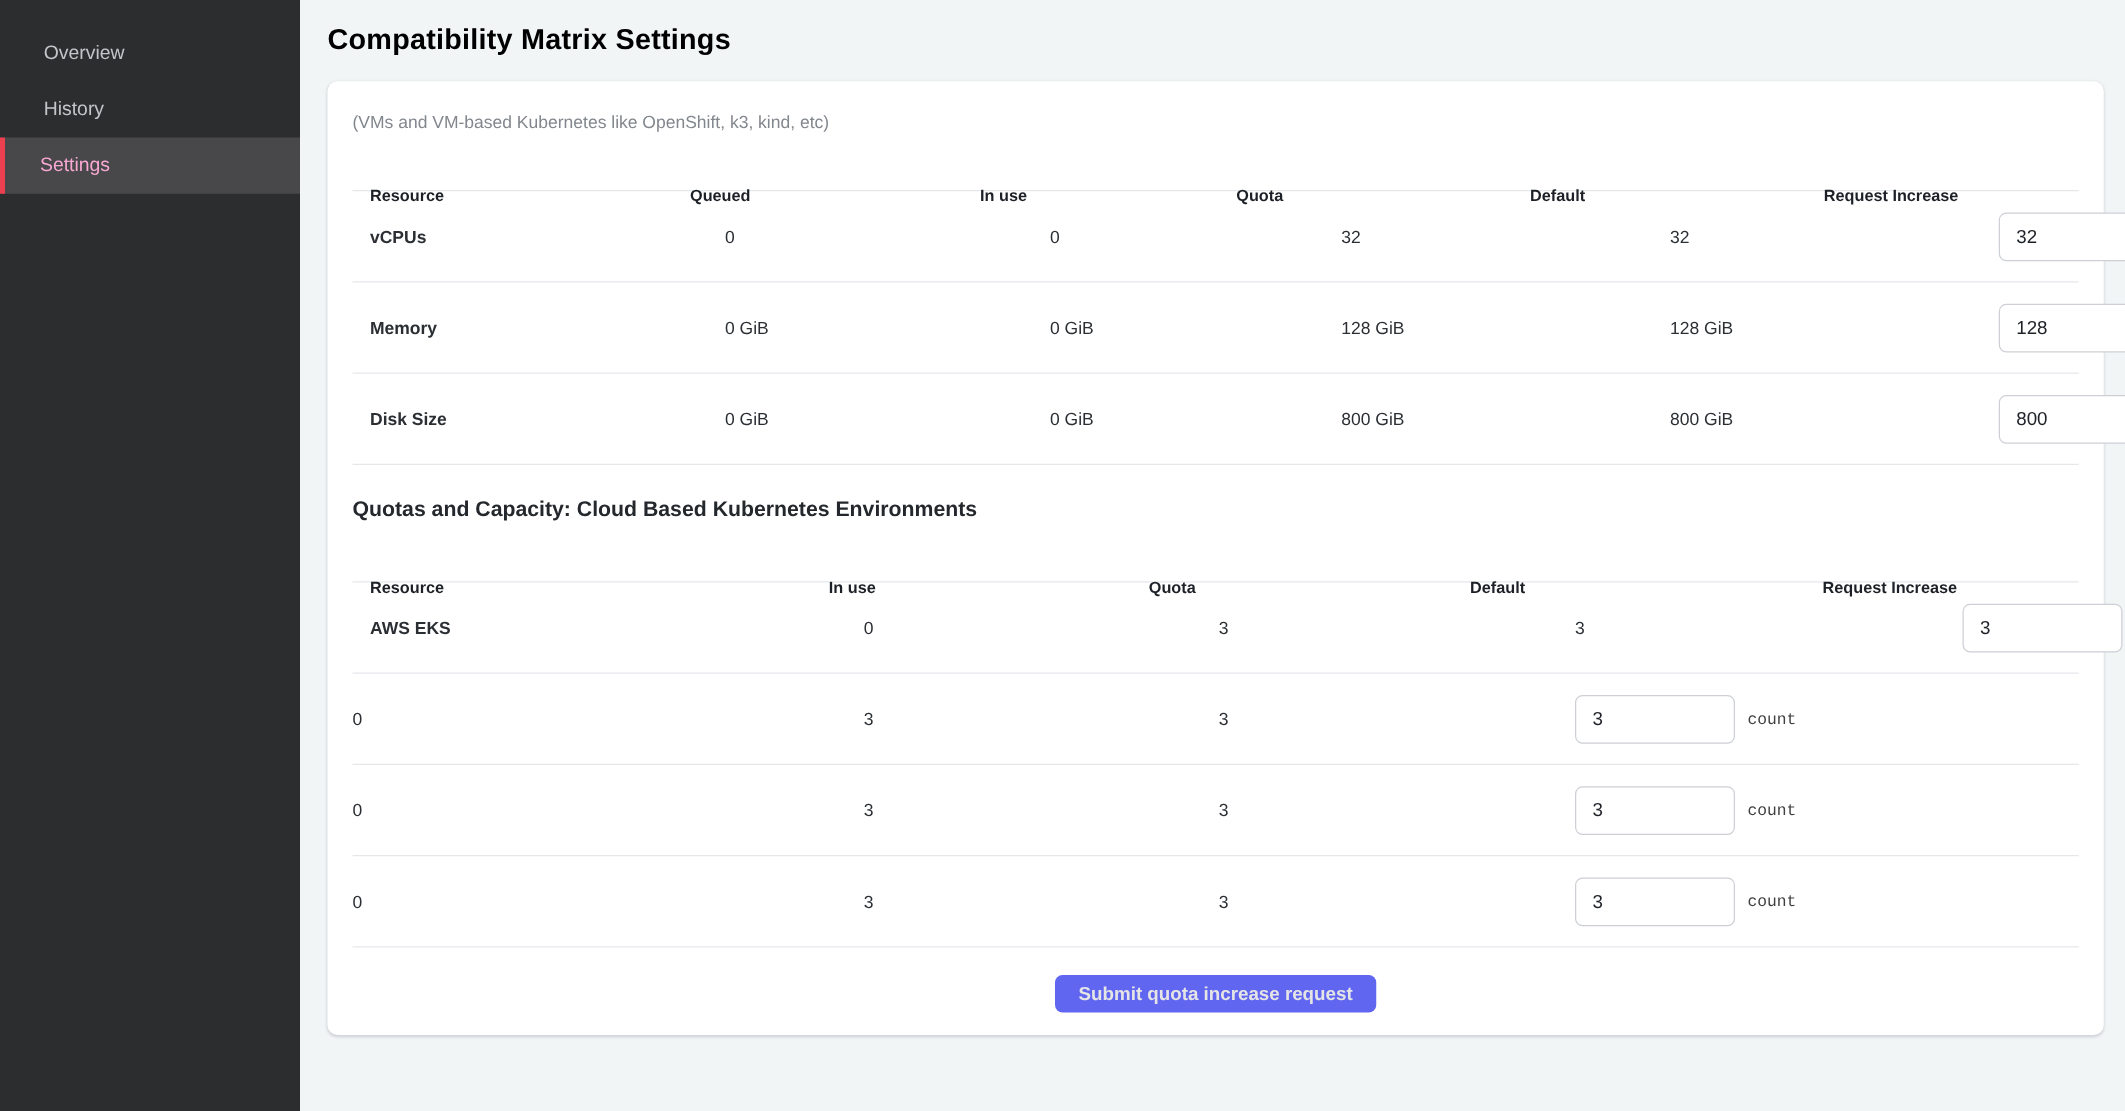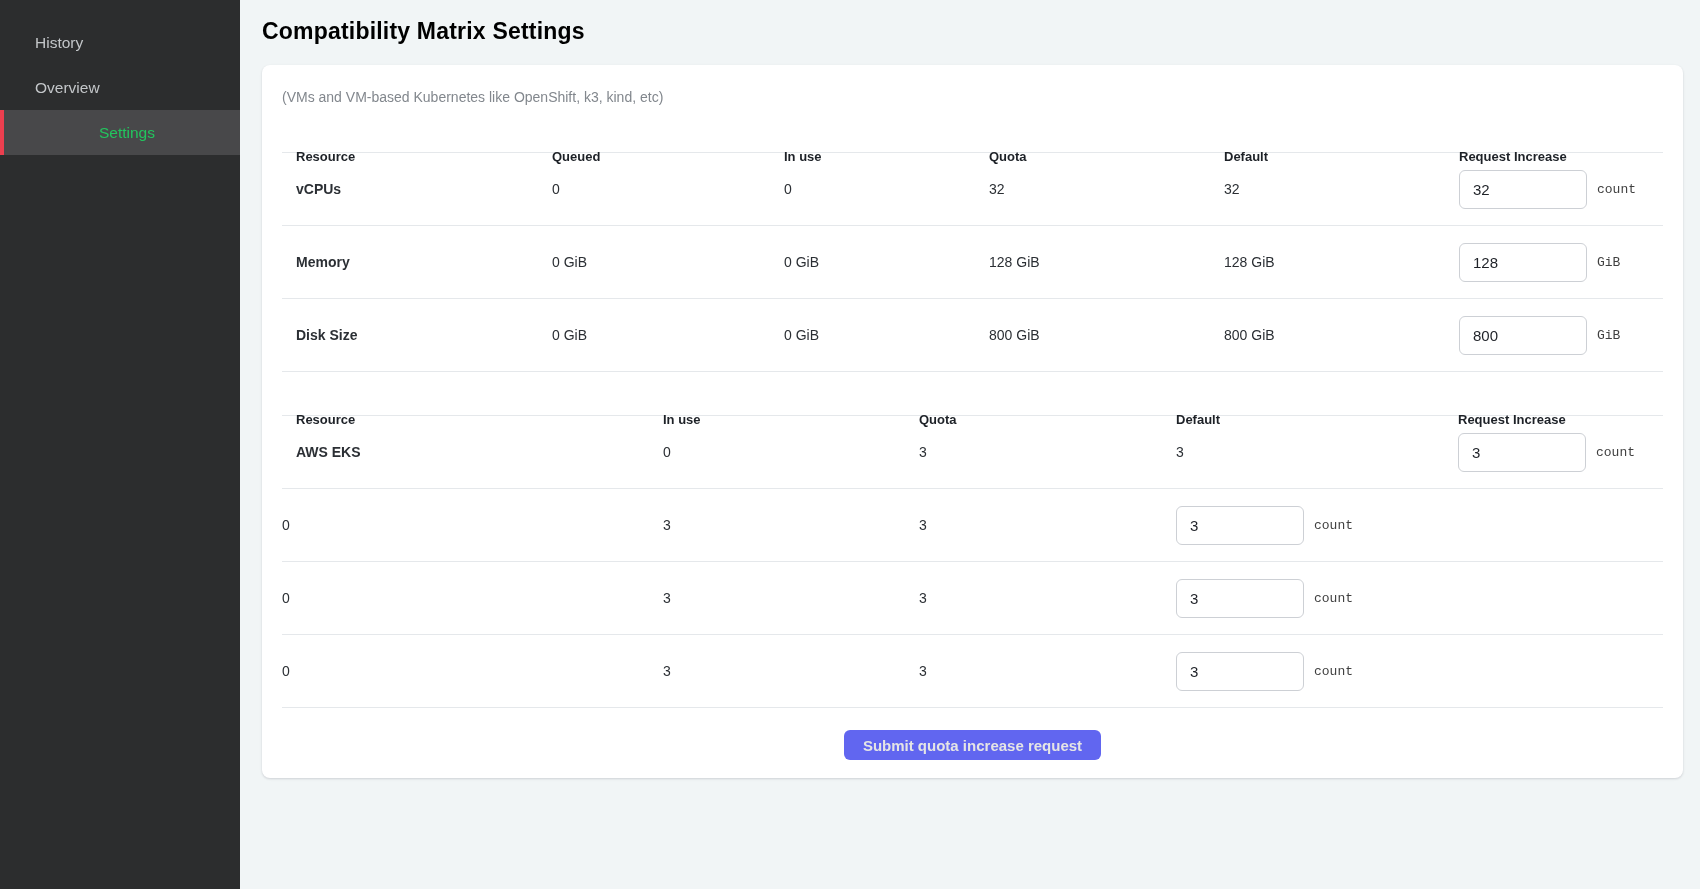--- a/index.html
+++ b/index.html
@@ -25,24 +25,23 @@
     height: 45px;
     display: flex; align-items: center;
     padding-left: 31px;
     font-size: 15.5px;
     color: #c3c6c9;
     cursor: pointer;
     border-left: 4px solid transparent;
   }
   .nav-item.active {
     background: #48484a;
-    color: #22c55e;
+    color: #f9a8d4;
     border-left: 4px solid var(--accent);
-    padding-left: 10px;
-    justify-content: center;
+    padding-left: 28px;
   }
 
   
   .main { flex: 1; padding: 18px 16px 0 22px; }
   .page-title {
     font-size: 23px; font-weight: 700; color: #000000;
     margin: 0 0 20px 0;
     letter-spacing: .2px;
   }
   .card {
@@ -60,21 +59,21 @@
   
   .t-row {
     display: grid;
     align-items: center;
     border-bottom: 1px solid #e5e8eb;
   }
   .vm-cols    { grid-template-columns: 270px 232px 205px 235px 235px 1fr; }
   .cloud-cols { grid-template-columns: 381px 256px 257px 282px 1fr; }
   .t-header { height: 44px; }
   .t-header .cell { font-size: 13px; font-weight: 700; color: #1d2127; padding-top: 8px; margin-top: 32px; }
-  .t-data { height: 73px; }
+  .t-data { height: 73px; gap: 28px; }
   .cell { font-size: 14px; color: #2b2f34; }
   .cell.resource { font-weight: 600; padding-left: 14px; }
   .t-header .cell:first-child { padding-left: 14px; }
   .request-cell { display: flex; align-items: center; gap: 10px; }
   .request-cell input {
     width: 128px; height: 39px;
     border: 1px solid #cdd0d5;
     border-radius: 6px;
     padding: 0 13px;
     font-size: 15px;
@@ -98,24 +97,24 @@
     font-weight: 700;
     font-family: Liberation Sans, sans-serif;
     cursor: pointer;
   }
 </style>
 </head>
 <body>
 
 <nav class="sidebar">
   <div class="nav-item">
+      <span>Overview</span>
+    </div>
+  <div class="nav-item">
       <span>History</span>
-    </div>
-  <div class="nav-item">
-      <span>Overview</span>
     </div>
   <div class="nav-item active">
       <span>Settings</span>
     </div>
 </nav>
 
 <main class="main">
   <h1 class="page-title">Compatibility Matrix Settings</h1>
 
   <section class="card">
@@ -164,20 +163,23 @@
         <div class="cell">0 GiB</div>
         <div class="cell">800 GiB</div>
         <div class="cell">800 GiB</div>
         <div class="cell request-cell">
           <input type="text" value="800" style="">
           <span class="unit">GiB</span>
         </div>
       </div>
     </div>
 
+    <div class="section-head second">
+      <span class="section-title">Quotas and Capacity: Cloud Based Kubernetes Environments</span>
+    </div>
 
     <div>
       <div class="t-row t-header cloud-cols">
         <div class="cell">Resource</div>
         <div class="cell">In use</div>
         <div class="cell">Quota</div>
         <div class="cell">Default</div>
         <div class="cell">Request Increase</div>
       </div>
 

